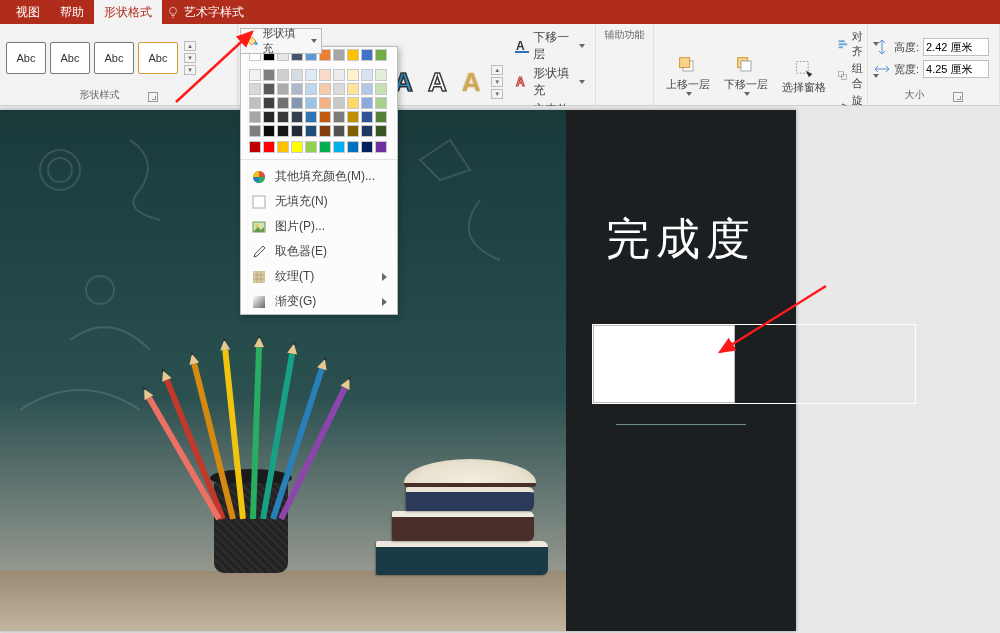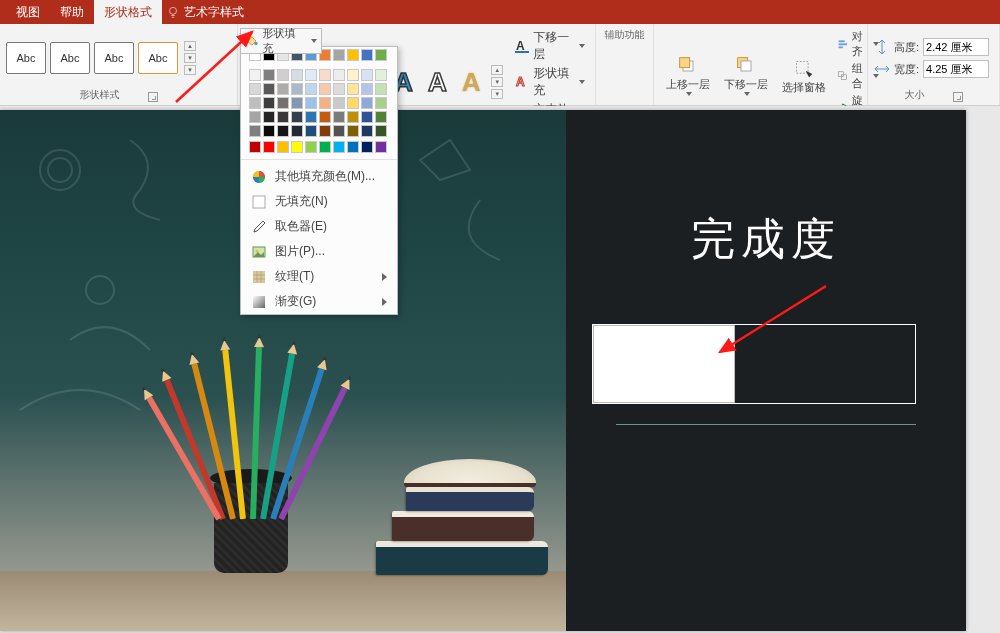--- a/index.html
+++ b/index.html
@@ -41,21 +41,21 @@
 
   .small-btn-col { display:flex; flex-direction:column; gap:0; }
   .small-btn { display:flex; align-items:center; gap:4px; padding:1px 4px; font-size:11px; cursor:pointer; }
   .small-btn .icn { width:14px; height:14px; }
 
   .size-row { display:flex; align-items:center; gap:4px; font-size:11px; }
   .size-row input { width:66px; height:18px; border:1px solid #bfbfbf; font-size:11px; padding:0 2px;}
 
   
   .canvas-wrap { position:absolute; left:0; top:106px; right:0; bottom:0; background:#e8e8e8; }
-  .slide { position:absolute; left:0; top:4px; width:966px; height:521px; background:#1b1f21; box-shadow:0 0 4px rgba(0,0,0,.3); display:flex; }
+  .slide { position:absolute; left:0; top:4px; width:796px; height:521px; background:#1b1f21; box-shadow:0 0 4px rgba(0,0,0,.3); display:flex; }
   .slide-left { flex:0 0 566px; position:relative; overflow:hidden; }
   .slide-right { flex:1; position:relative; color:#fff; }
   .slide-title { position:absolute; left:0; right:0; top:100px; text-align:center; font-size:44px; font-family:"SimSun","Songti SC",serif; font-weight:300; letter-spacing:6px;}
   .progress-outline { position:absolute; left:26px; top:214px; width:324px; height:80px; border:1.5px solid #fff; }
   .progress-fill { position:absolute; left:0; top:0; width:142px; height:100%; background:#fff; border:1px solid #bbb; }
   .underline { position:absolute; left:50px; right:50px; top:314px; height:1px; background:rgba(148,192,188,.7); }
 
   
   .photo { position:absolute; inset:0; background:linear-gradient(180deg,#1a3a3a 0%,#204646 30%,#2b5050 55%,#b8b0a4 100%); }
   .chalk-scribble { position:absolute; inset:0; opacity:.25; }
@@ -374,35 +374,35 @@
   <div class="dd-item">
     <span class="dd-icn">
         <svg width="14" height="14">
           <rect x="1" y="1" width="12" height="12" fill="#fff" stroke="#aaa"></rect>
         </svg>
       </span>
     <span>无填充(N)</span>
   </div>
   <div class="dd-item">
     <span class="dd-icn">
-        <svg width="14" height="14" viewBox="0 0 14 14">
-          <path d="M11 1 L13 3 L5 11 L2 12 L3 9 Z" fill="none" stroke="#555"></path>
-        </svg>
-      </span>
-    <span>取色器(E)</span>
-  </div>
-  <div class="dd-item">
-    <span class="dd-icn">
         <svg width="14" height="14">
           <rect x="1" y="2" width="12" height="10" fill="#cfe5b8" stroke="#6a994e"></rect>
           <circle cx="5" cy="6" r="1.5" fill="#f1c40f"></circle>
           <path d="M2 11 L6 7 L9 10 L12 7 L12 12 L2 12Z" fill="#6a994e"></path>
         </svg>
       </span>
     <span>图片(P)...</span>
+  </div>
+  <div class="dd-item">
+    <span class="dd-icn">
+        <svg width="14" height="14" viewBox="0 0 14 14">
+          <path d="M11 1 L13 3 L5 11 L2 12 L3 9 Z" fill="none" stroke="#555"></path>
+        </svg>
+      </span>
+    <span>取色器(E)</span>
   </div>
   <div class="dd-item">
     <span class="dd-icn">
         <svg width="14" height="14">
           <rect x="1" y="1" width="12" height="12" fill="#d8c9a3"></rect>
           <path d="M1 5 H13 M1 9 H13 M5 1 V13 M9 1 V13" stroke="#b49b6a" stroke-width="0.7"></path>
         </svg>
       </span>
     <span>纹理(T)</span>
     <span class="arrow-r"></span>

